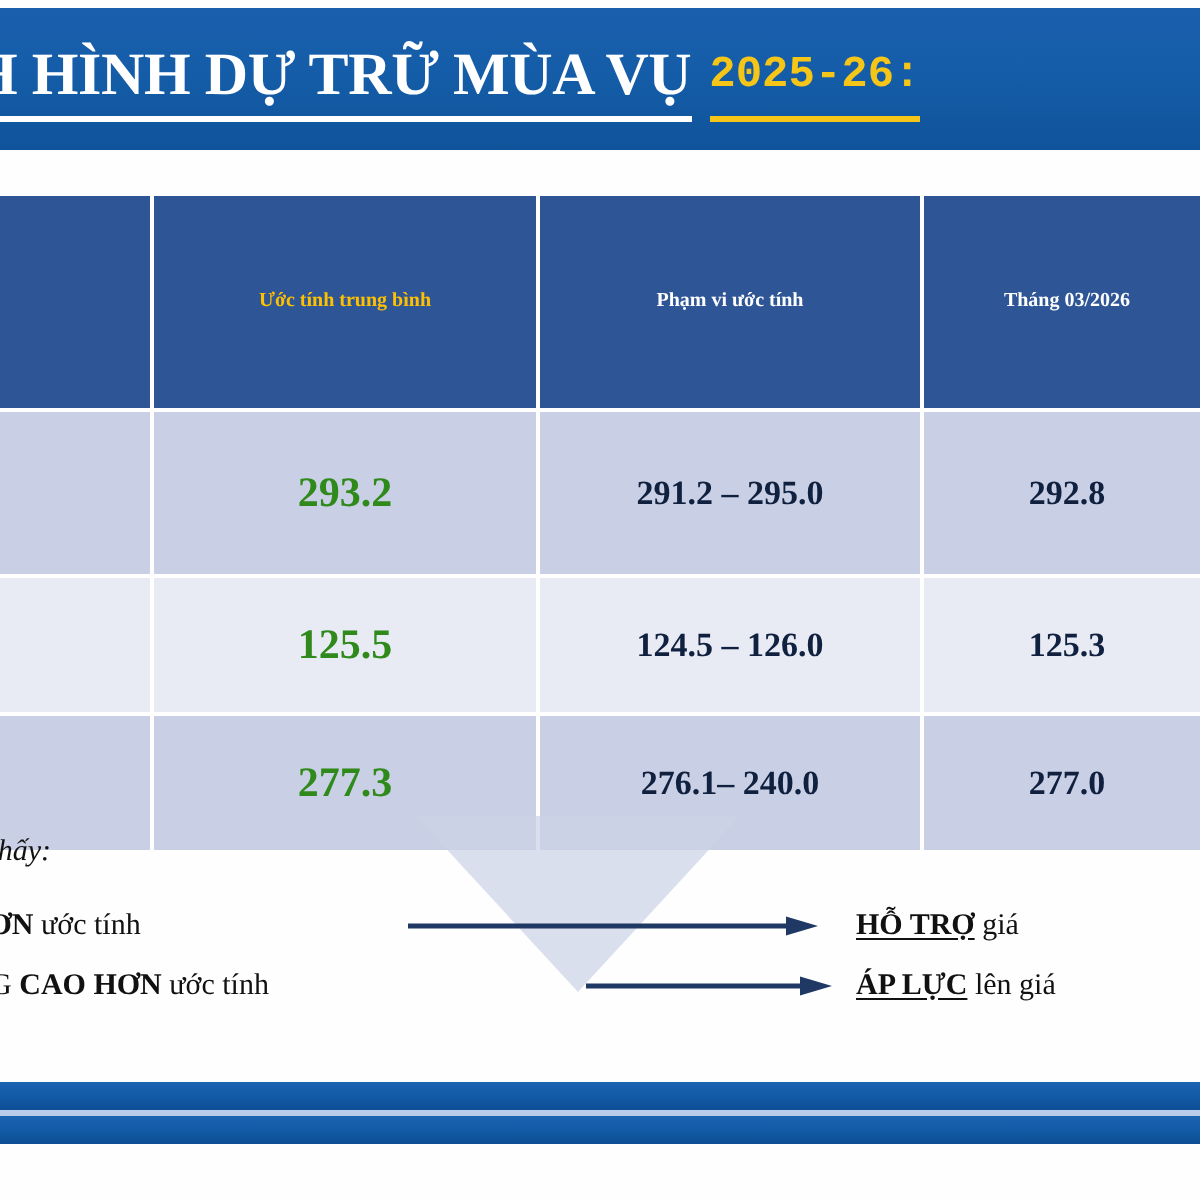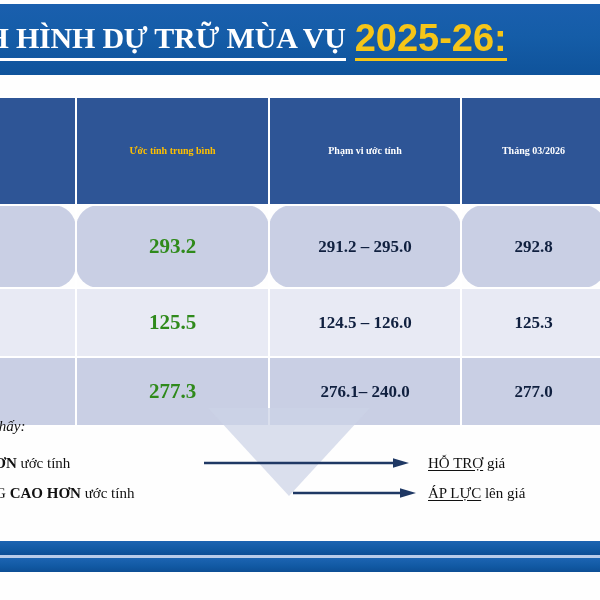--- a/index.html
+++ b/index.html
@@ -50,23 +50,23 @@
     font-weight: bold;
     font-size: 30px;
     letter-spacing: -0.2px;
     color: #ffffff;
     padding-left: 4px;
     border-bottom: 3px solid #ffffff;
     line-height: 40px;
     display: inline-block;
   }
   .title-year {
-    font-family: Liberation Sans, sans-serif;
-    font-weight: bold;
-    font-size: 38px;
+    font-family: Liberation Mono, monospace;
+    font-weight: bold;
+    font-size: 22px;
     color: #f5c518;
     border-bottom: 3px solid #f5c518;
     line-height: 40px;
     display: inline-block;
     margin-left: 9px;
   }
 
   
   .table-wrap {
     position: absolute;
@@ -105,21 +105,21 @@
     font-family: "Liberation Serif", serif;
     font-weight: bold;
     text-align: center;
     vertical-align: middle;
     border: 2px solid #ffffff;
     font-size: 19px;
     color: #14213d;
   }
   table.dt tr.r-odd td { background: #c9cfe4; }
   table.dt tr.r-even td { background: #e8eaf4; }
-  table.dt tr.r1 td { height: 79px; border-radius: 23px; }
+  table.dt tr.r1 td { height: 79px; }
   table.dt tr.r2 td { height: 65px; }
   table.dt tr.r3 td { height: 65px; }
 
   td.c-avg {
     color: #2f8a1b !important;
     font-size: 21px !important;
   }
   td.c-range { font-size: 17px !important; color: #10203f !important; }
   td.c-prev  { font-size: 17px !important; color: #10203f !important; }
   td.c-name  { font-size: 16px !important; text-align: left !important; padding-left: 10px; }
@@ -188,21 +188,21 @@
     display: block;
     height: 12px;
   }
   .note-right {
     font-family: "Liberation Serif", serif;
     font-size: 15px;
     color: #111111;
     padding-left: 12px;
   }
   .note-right .u {
-    font-weight: normal;
+    font-weight: bold;
     text-decoration: underline;
     text-underline-offset: 2px;
   }
 
   
   .bbar {
     position: absolute;
     left: -10px;
     width: 620px;
     background: #175ba6;

